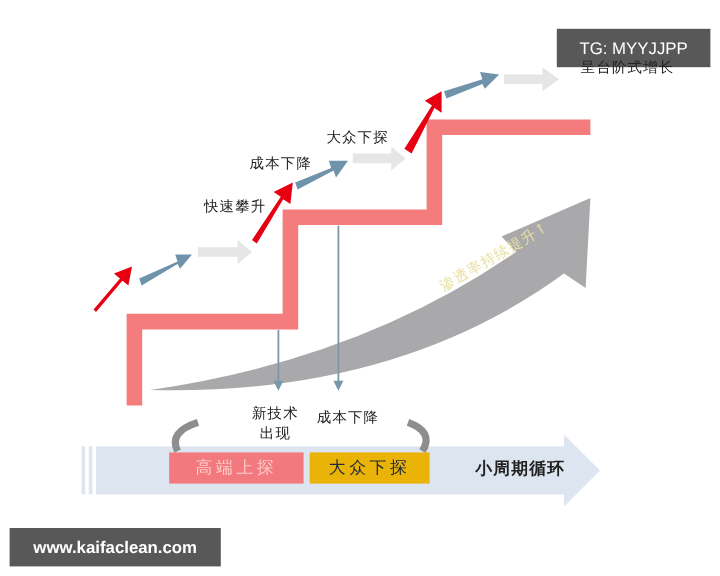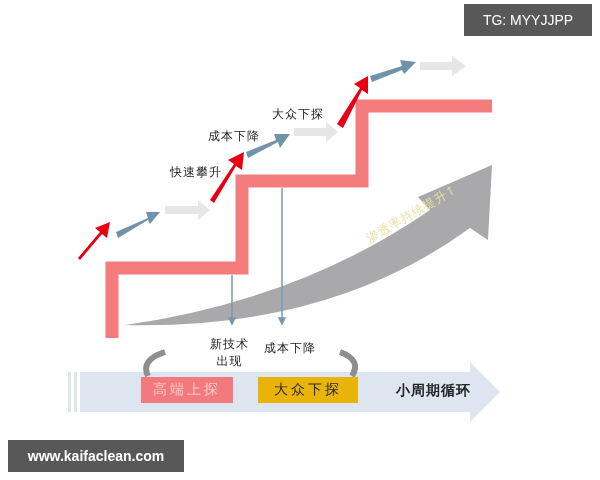--- a/index.html
+++ b/index.html
@@ -53,33 +53,34 @@
   <g>
     <polygon points="337,124 360,88 354,84 368,76 368,94 362,90 343,128" fill="#e60012"></polygon>
     <polygon points="370,76 402,66 400,60 416,62 404,74 402,70 372,82" fill="#6f93ab"></polygon>
     <polygon points="420,62 452,62 452,56 466,66 452,76 452,70 420,70" fill="#e6e6e6"></polygon>
   </g>
 
   <path d="M165,352 Q140,360 148,376" fill="none" stroke="#8e8e8e" stroke-width="6"></path>
   <path d="M340,352 Q362,360 352,376" fill="none" stroke="#8e8e8e" stroke-width="6"></path>
 </svg>
 
-<div class="watermark" style="left:464px; top:4px; width:128px; height:32px;">TG: MYYJJPP</div>
+<div class="watermark" style="left:464px; top:24px; width:128px; height:32px;">TG: MYYJJPP</div>
 <div class="watermark" style="left:8px; top:440px; width:176px; height:32px;font-weight:bold;">www.kaifaclean.com</div>
 
 <div class="label" style="left:170px; top:164px;">快速攀升</div>
 <div class="label" style="left:208px; top:128px;">成本下降</div>
 <div class="label" style="left:272px; top:106px;">大众下探</div>
 
 <div class="label center" style="left:484px; top:48px;">
+  <div>呈台阶式增长</div>
 </div>
 
 <div class="diag-text" style="left:372px; top:230px; transform: rotate(-30deg);">渗透率持续提升↑</div>
 
 <div class="label center" style="left:210px; top:336px;">
   <div>新技术</div>
   <div>出现</div>
 </div>
 <div class="label" style="left:264px; top:340px;">成本下降</div>
 
-<div class="box" style="left:141px; top:377px; width:92px; background:#f27a7e; color:#ffc9c9;">高端上探</div>
+<div class="box" style="left:141px; top:377px; width:112px; background:#f27a7e; color:#ffc9c9;">高端上探</div>
 <div class="box" style="left:258px; top:377px; width:100px; background:#eab308; color:#1e2a36;">大众下探</div>
 <div class="label" style="left:396px; top:382px; font-size:14px; font-weight:bold;">小周期循环</div>
 
 </body></html>

